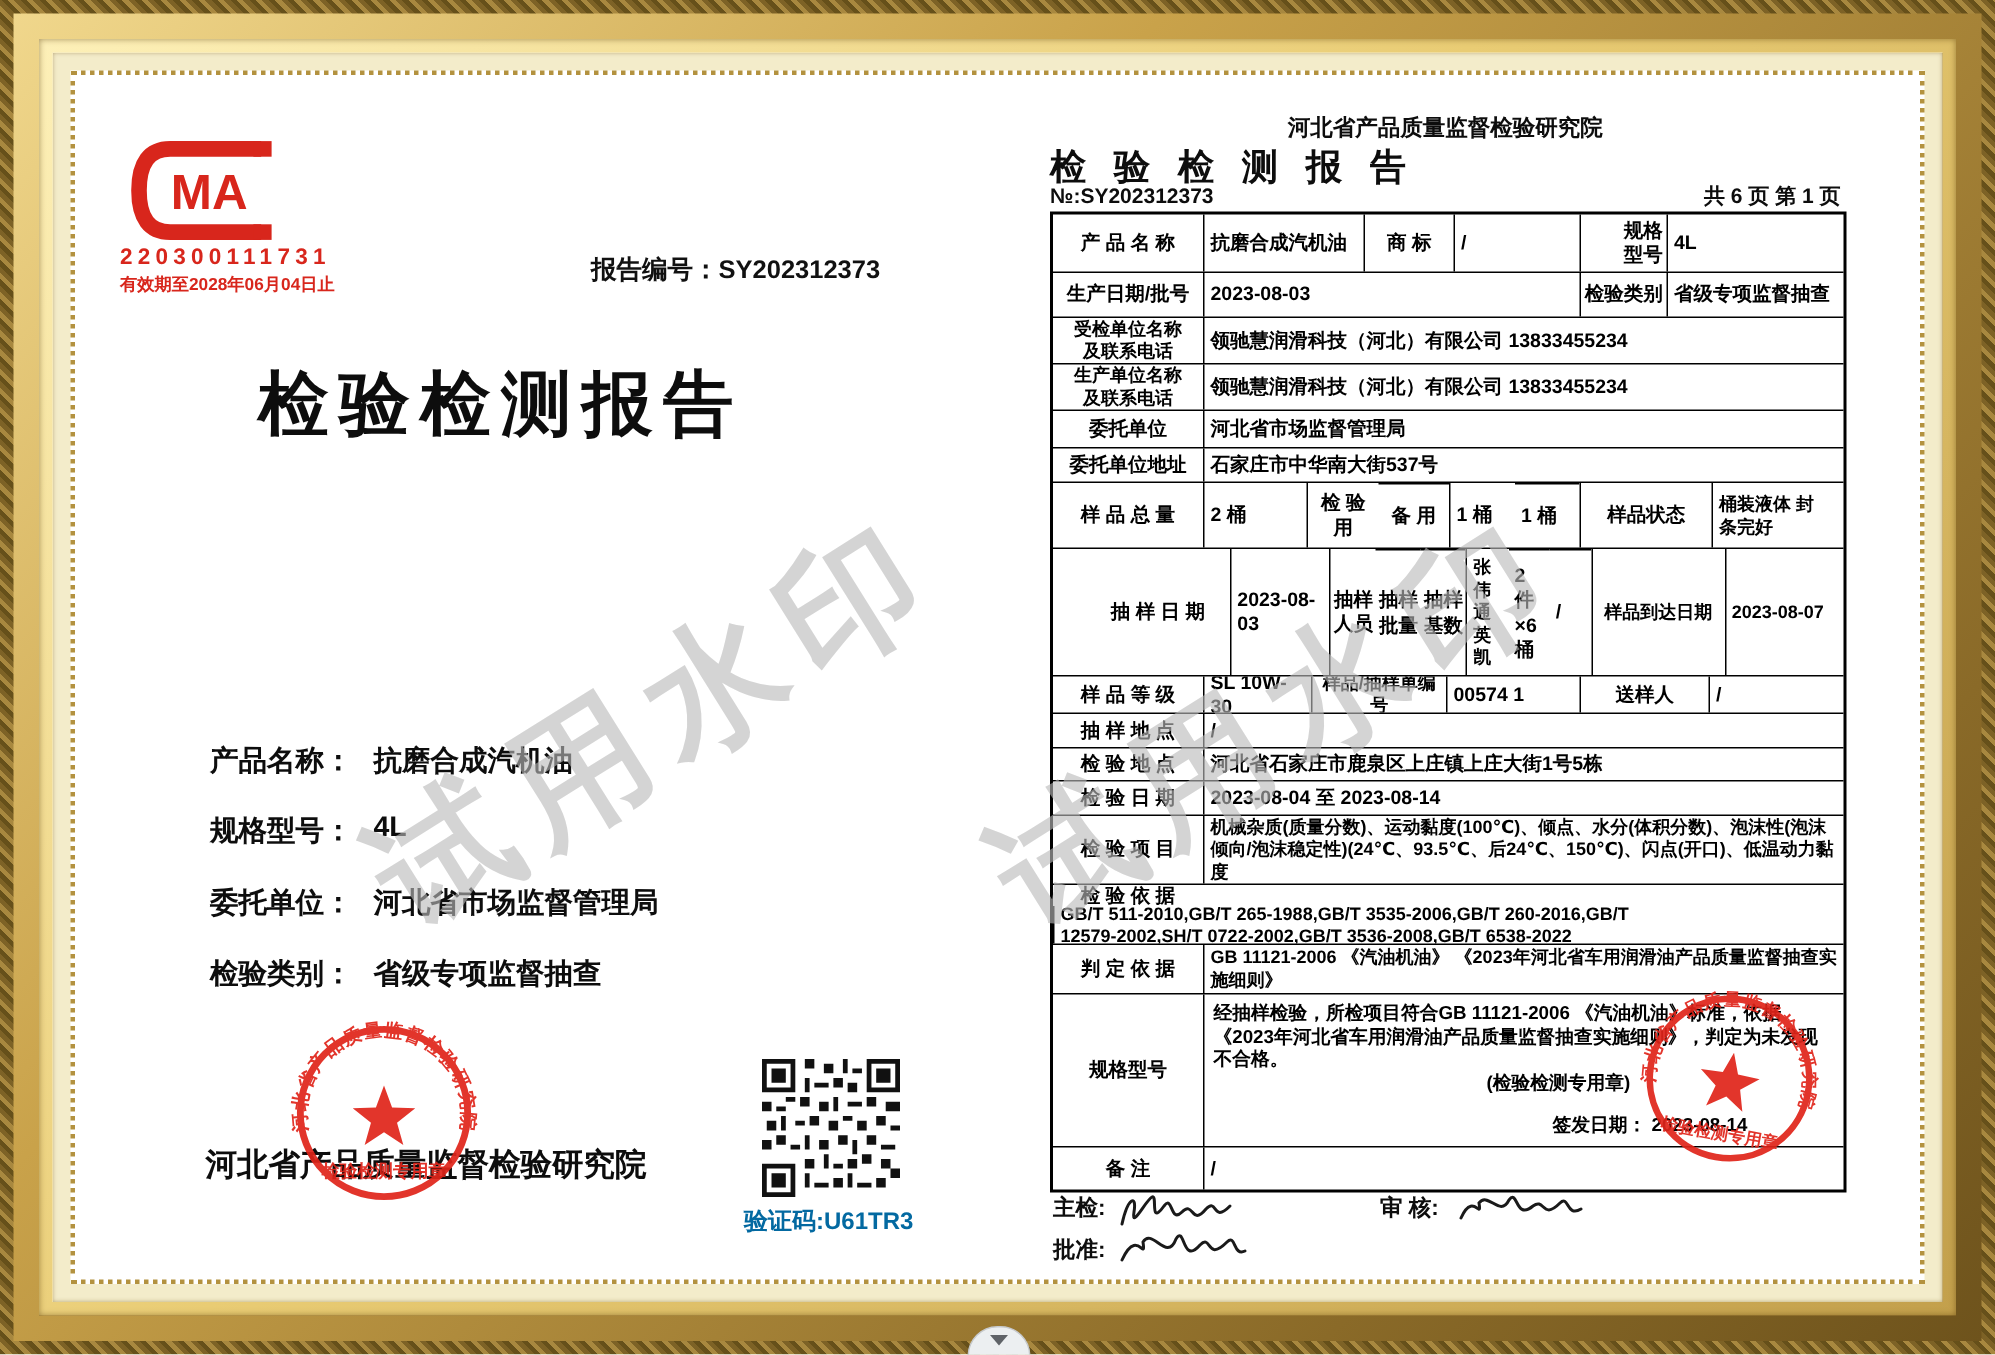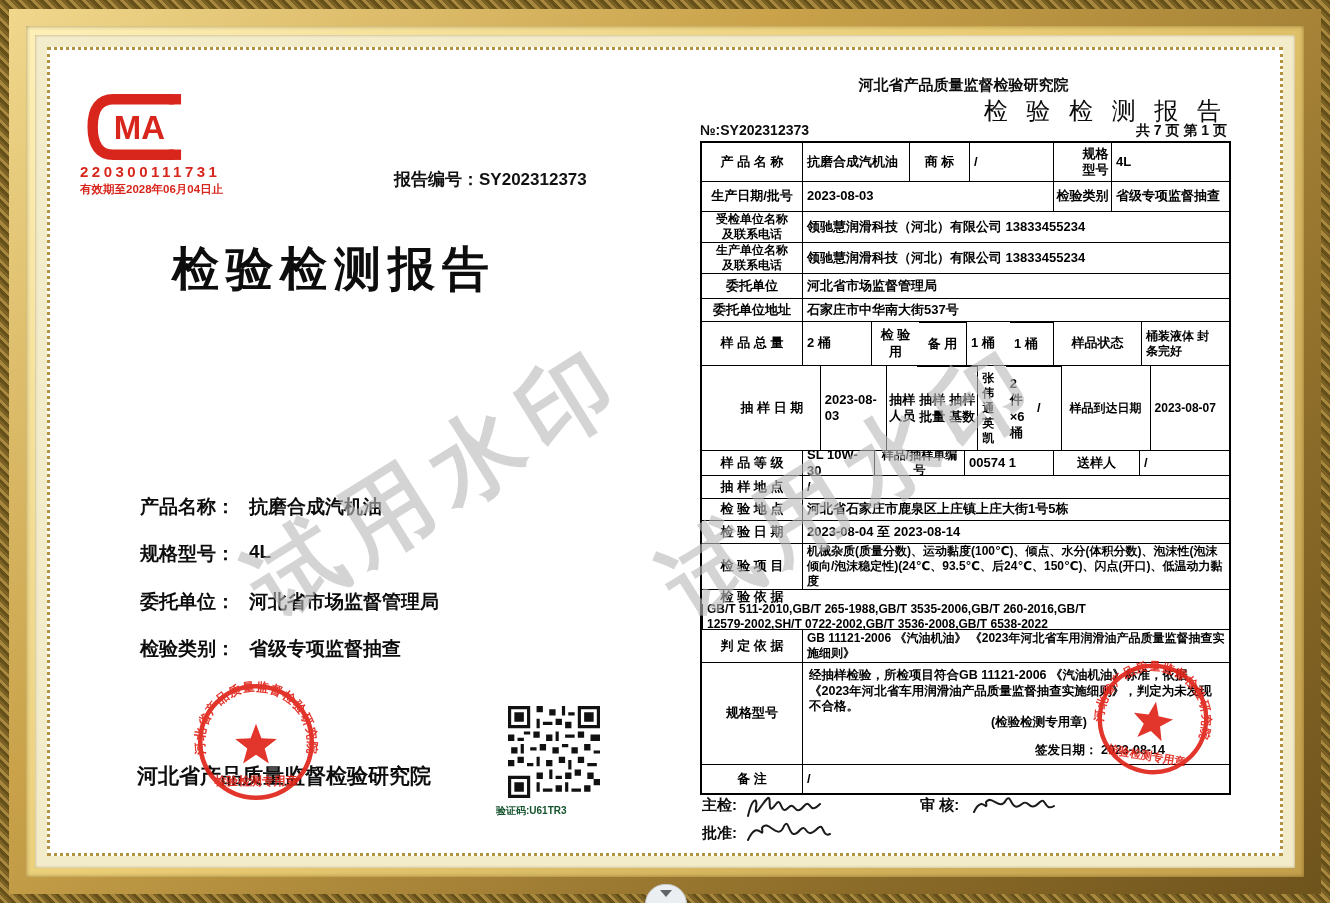--- a/index.html
+++ b/index.html
@@ -25,28 +25,28 @@
   
   .cma-num{position:absolute;left:80px;top:163px;color:#d8261c;font-weight:bold;
            font-size:15px;letter-spacing:3.5px;z-index:2;}
   .cma-valid{position:absolute;left:80px;top:182px;color:#d8261c;font-weight:bold;font-size:11.5px;z-index:2;}
   .report-no{position:absolute;left:394px;top:168px;font-weight:bold;font-size:17px;color:#111;z-index:2;}
   .big-title{position:absolute;left:172px;top:238px;font-weight:bold;font-size:47px;
              letter-spacing:7px;color:#0d0d0d;font-family:"Liberation Serif","DejaVu Serif",serif;z-index:2;}
   .lfield{position:absolute;left:140px;font-weight:bold;font-size:19px;color:#0d0d0d;z-index:2;display:flex;gap:14px;}
   .org-line{position:absolute;left:137px;top:762px;font-weight:bold;font-size:21px;color:#0d0d0d;z-index:2;}
   .qr-wrap{position:absolute;left:508px;top:706px;z-index:2;}
-  .qr-cap{position:absolute;left:496px;top:804px;font-size:10px;color:#14532d;font-weight:bold;z-index:2;}
+  .qr-cap{position:absolute;left:496px;top:804px;font-size:16px;color:#0369a1;font-weight:bold;z-index:2;}
   .seal{position:absolute;z-index:5;opacity:.92;}
 
   
   .r-org{position:absolute;left:700px;top:76px;width:527px;text-align:center;
          font-weight:bold;font-size:15px;color:#0d0d0d;z-index:2;}
-  .r-title{position:absolute;left:700px;top:95px;width:527px;text-align:right;
-           font-weight:normal;font-size:24px;letter-spacing:6px;color:#0d0d0d;z-index:2;}
+  .r-title{position:absolute;left:700px;top:95px;width:527px;text-align:left;
+           font-weight:bold;font-size:24px;letter-spacing:6px;color:#0d0d0d;z-index:2;}
   .r-meta{position:absolute;left:700px;top:122px;width:527px;display:flex;
           justify-content:space-between;font-weight:bold;font-size:14px;color:#0d0d0d;z-index:2;}
 
   
   .tbl{position:absolute;left:700px;top:141px;width:527px;border:2px solid #000;
        z-index:2;background:transparent;color:#000;}
   .tbl *{box-sizing:border-box;}
   .trow{display:flex;border-top:1.6px solid #000;}
   .trow:first-child{border-top:none;}
   .tc{border-left:1.6px solid #000;display:flex;align-items:center;
@@ -141,21 +141,21 @@
                M9 21h2v2h-2z M13 20h1v3h-1z M15 22h2v1h-2z M18 21h2v2h-2z M21 20h2v2h-2z M25 21h2v2h-2z M27 23h2v2h-2z
                M9 24h1v3h-1z M11 26h3v1h-3z M15 25h2v2h-2z M18 24h1v3h-1z M20 26h3v1h-3z M24 25h2v2h-2z"></path>
     </g>
   </svg>
   <div class="qr-cap">验证码:U61TR3</div>
 
   <div class="r-org">河北省产品质量监督检验研究院</div>
   <div class="r-title">检 验 检 测 报 告</div>
   <div class="r-meta">
     <span>№:SY202312373</span>
-    <span>共 7 页 第 1 页</span>
+    <span>共 6 页 第 1 页</span>
   </div>
 
   <div class="tbl">
 
     <div class="trow" style="height:38px;">
       <div class="tc lab" style="width:100px;">产 品 名 称</div>
       <div class="tc val" style="width:107px;">抗磨合成汽机油</div>
       <div class="tc lab" style="width:60px;">商 标</div>
       <div class="tc val" style="width:84px;">/</div>
       <div class="tc lab" style="width:58px;padding-left:28px;">规格型号</div>

